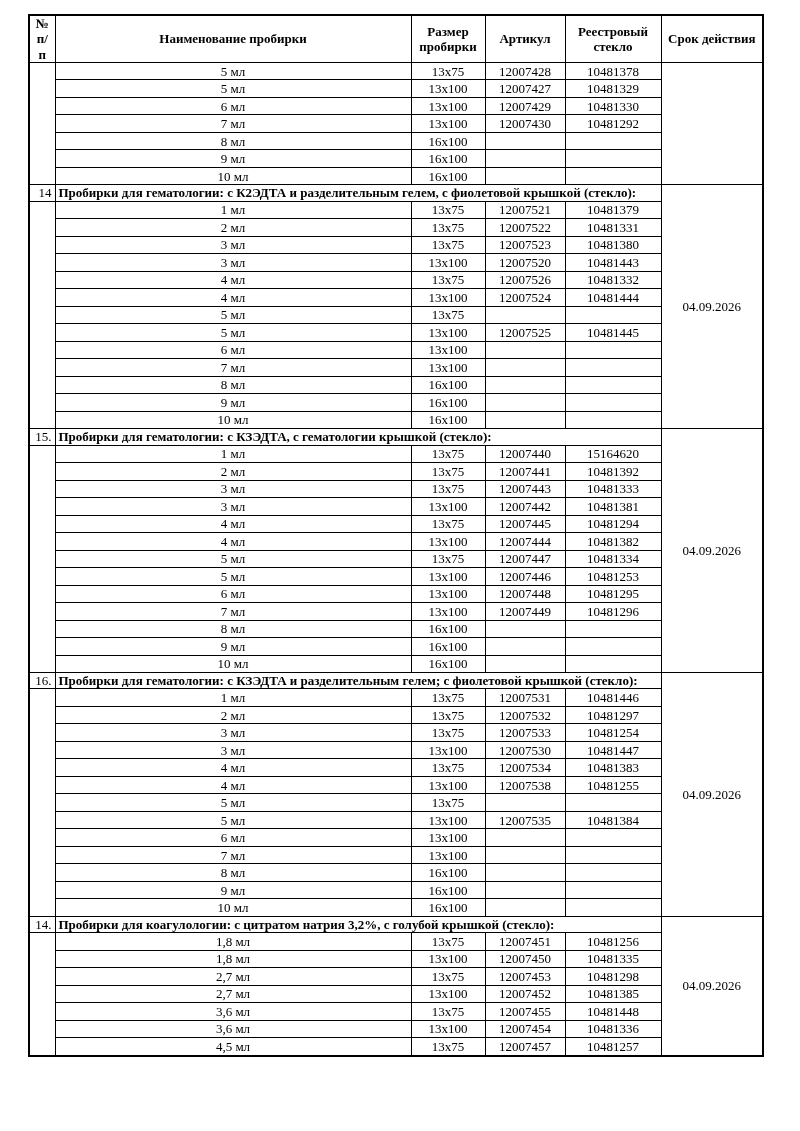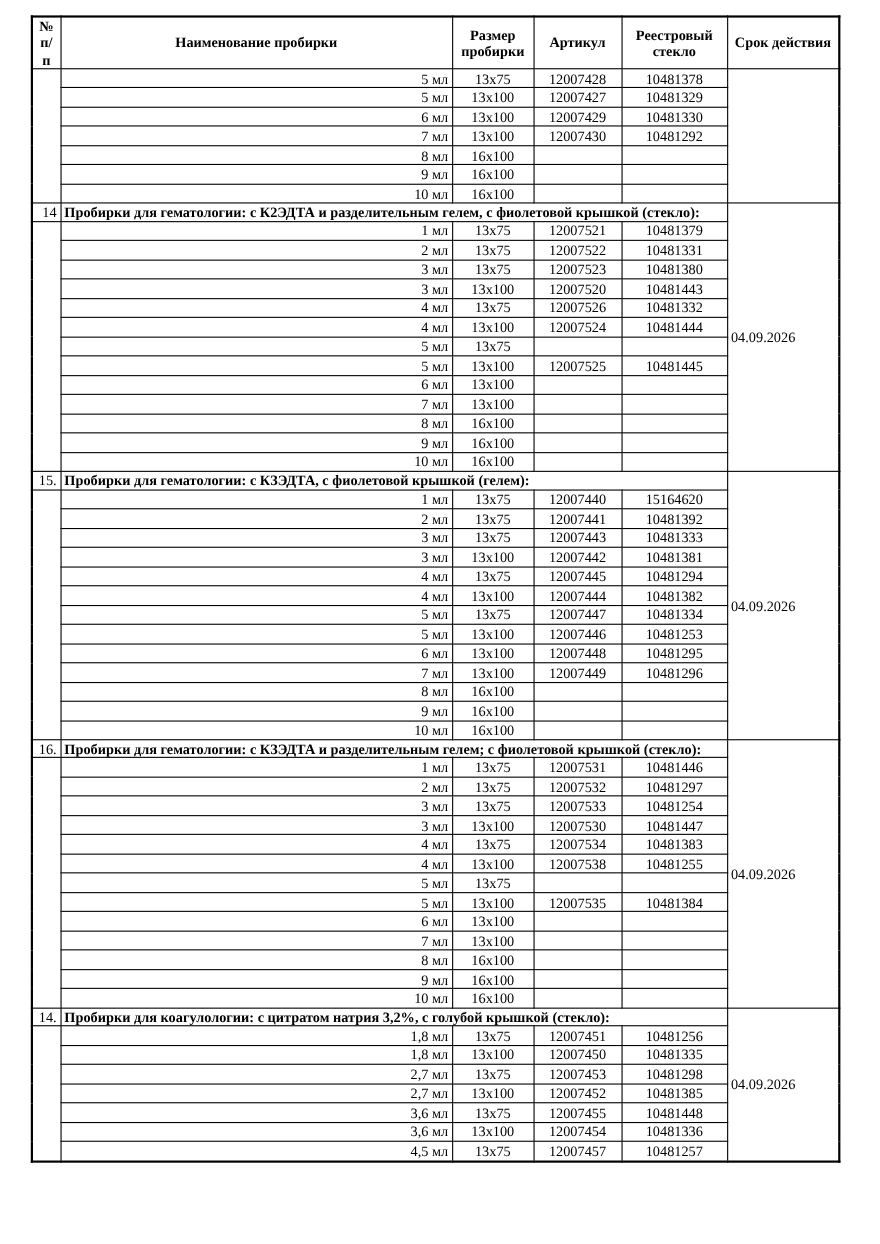--- a/index.html
+++ b/index.html
@@ -50,29 +50,30 @@
     text-align: right;
     vertical-align: middle;
     font-size: 13px;
   }
   td.sec-title {
     font-weight: bold;
     font-size: 13.5px;
     padding: 1px 24px;
   }
   td.cell-name {
-    text-align: right;
+    text-align: center;
     height: 16.5px;
     padding-left: 5px;
   }
   td.cell-size, td.cell-art, td.cell-reg {
     text-align: center;
     height: 16.5px;
   }
   td.cell-term {
+    text-align: center;
     vertical-align: middle;
     font-size: 13.5px;
   }
   td.num-spacer { border-top: 1px solid #000; }
 </style>
 </head>
 <body>
 
 <div class="page">
   <table class="doc">
@@ -219,21 +220,21 @@
           <td class="cell-reg"></td>
         </tr>
         <tr>
           <td class="cell-name">10 мл</td>
           <td class="cell-size">16x100</td>
           <td class="cell-art"></td>
           <td class="cell-reg"></td>
         </tr>
         <tr>
           <td class="sec-num">15.</td>
-          <td class="sec-title" colspan="4">Пробирки для гематологии: с КЗЭДТА, с фиолетовой крышкой (гелем):</td>
+          <td class="sec-title" colspan="4">Пробирки для гематологии: с КЗЭДТА, с гематологии крышкой (стекло):</td>
           <td class="cell-term" rowspan="14">04.09.2026</td>
         </tr>
         <tr>
           <td class="num-spacer" rowspan="13"></td>
           <td class="cell-name">1 мл</td>
           <td class="cell-size">13x75</td>
           <td class="cell-art">12007440</td>
           <td class="cell-reg">15164620</td>
         </tr>
         <tr>

